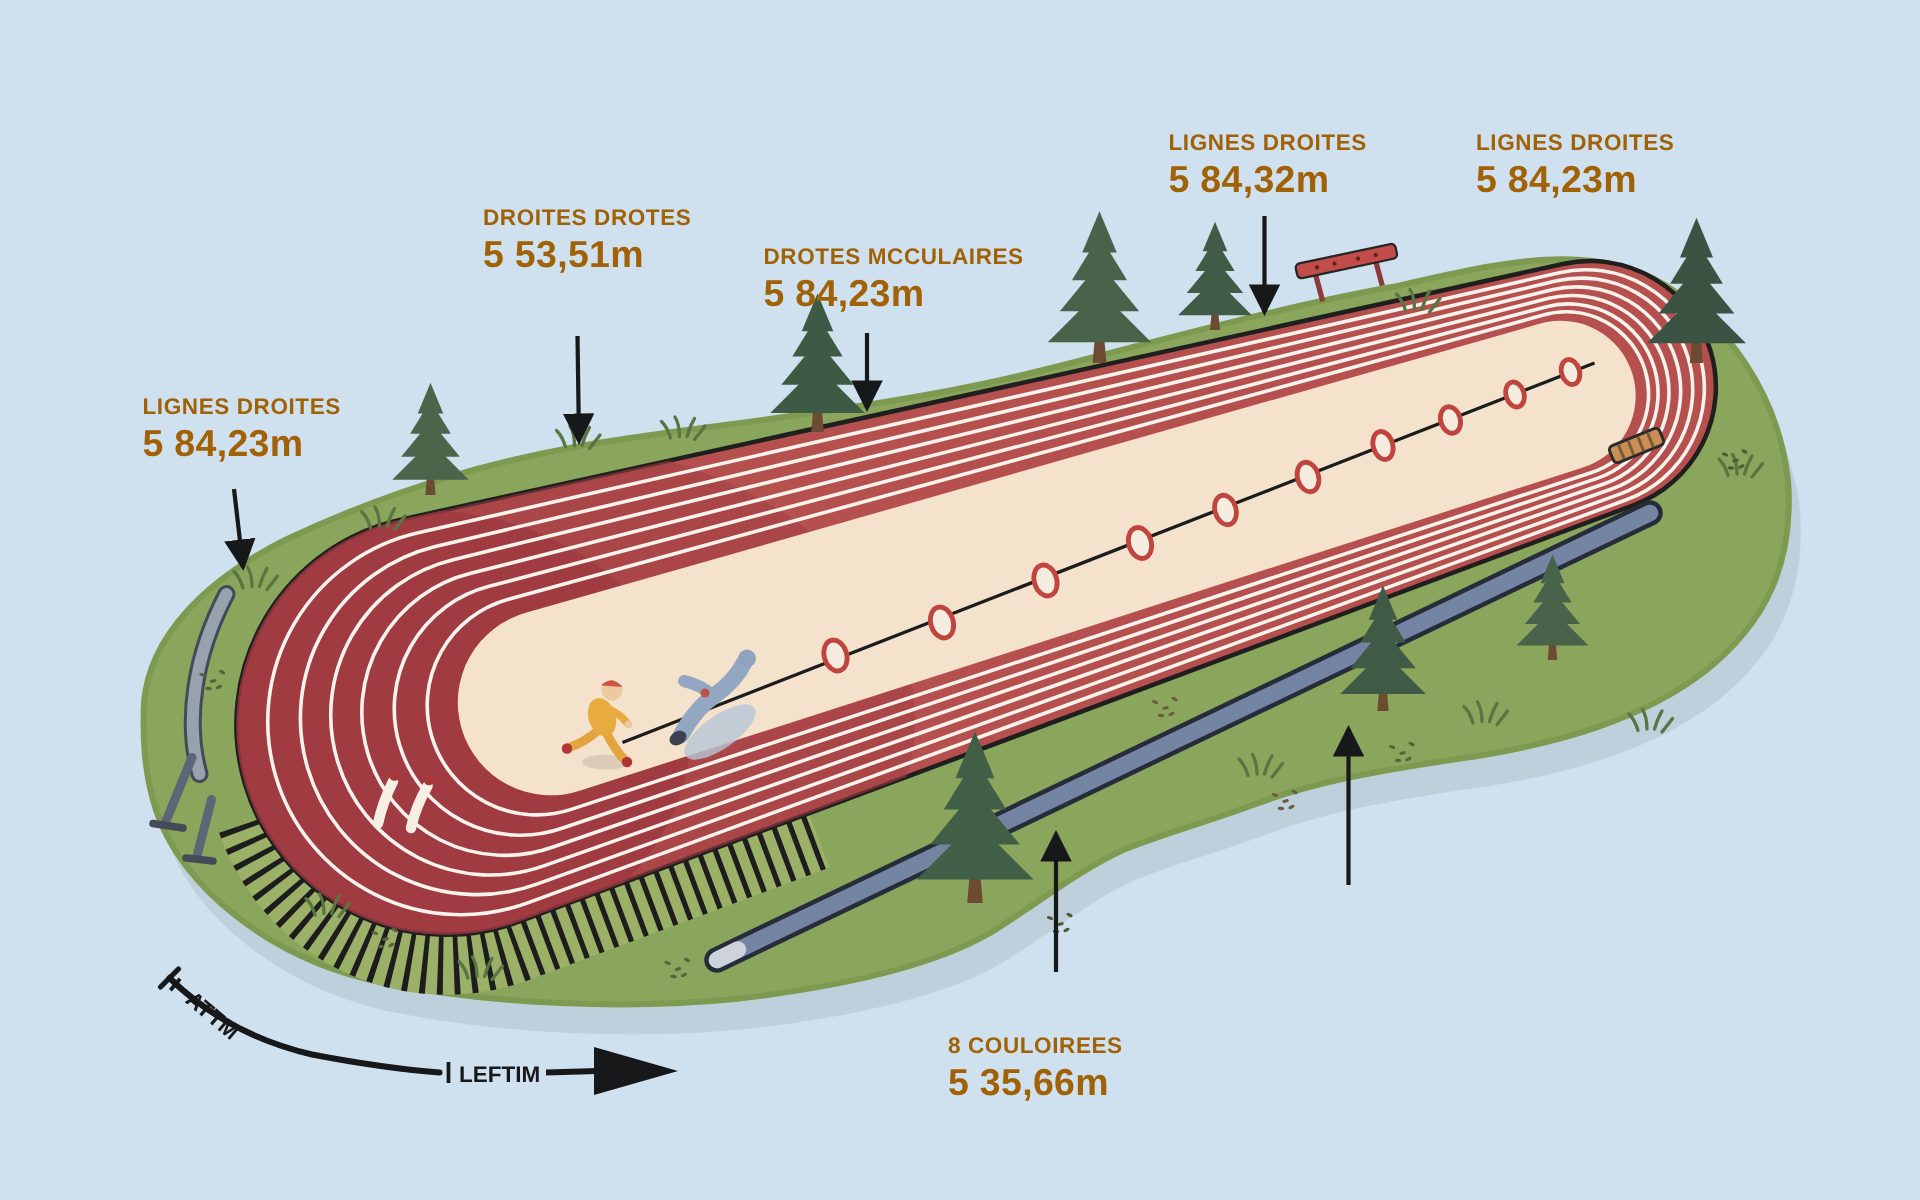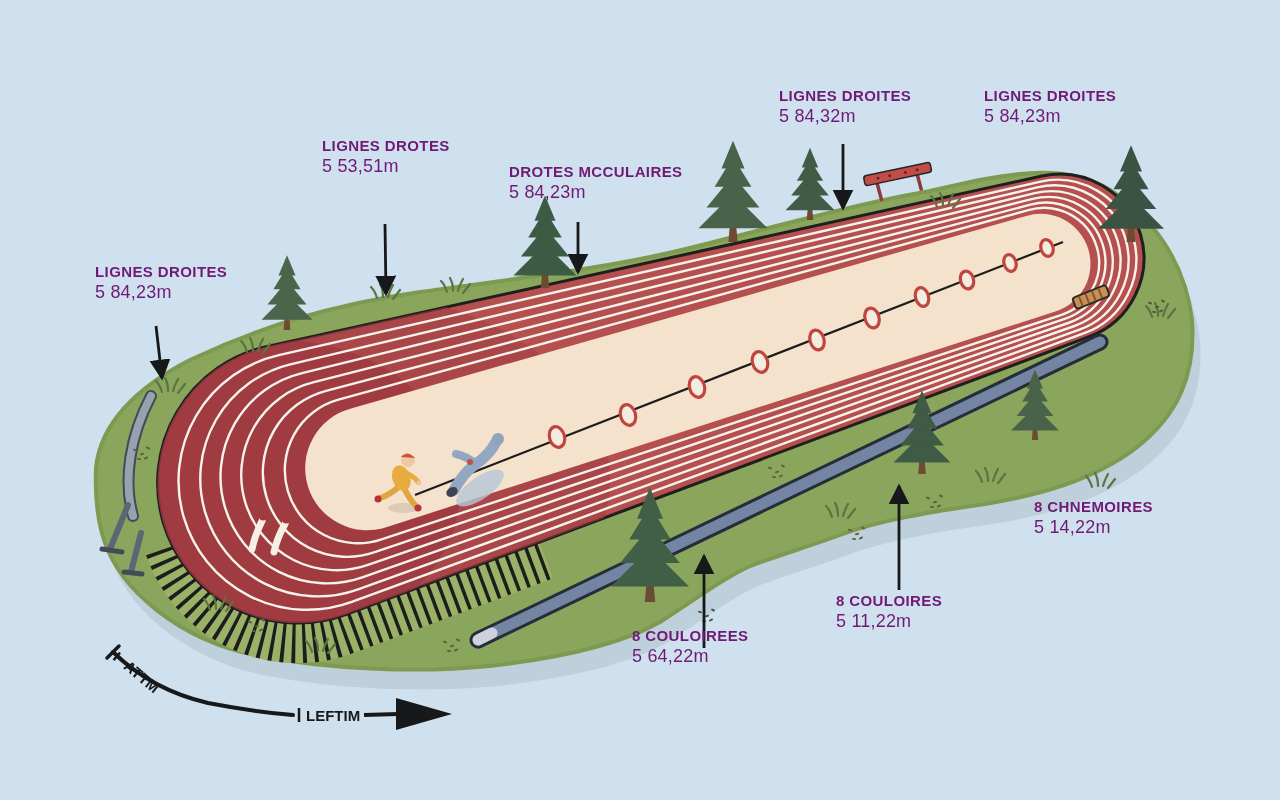--- a/index.html
+++ b/index.html
@@ -1,21 +1,21 @@
 <!DOCTYPE html>
 <html><head>
 <meta charset="utf-8">
 <style>
   html,body{margin:0;padding:0;background:#cfe1ef;}
   #stage{position:relative;width:1280px;height:800px;overflow:hidden;
          font-family:"Liberation Sans",sans-serif;background:#cfe1ef;}
   #scene{position:absolute;left:0;top:0;width:1280px;height:800px;}
-  .anno{position:absolute;color:#701a75;line-height:1.05;white-space:nowrap;}
+  .anno{position:absolute;color:#a16207;line-height:1.05;white-space:nowrap;}
   .anno-title{font-size:15px;font-weight:700;letter-spacing:.4px;}
-  .anno-value{font-size:18px;font-weight:400;margin-top:3px;letter-spacing:.2px;}
+  .anno-value{font-size:25px;font-weight:700;margin-top:3px;letter-spacing:.2px;}
 </style>
 </head>
 <body>
 
 <div id="stage">
 
 <svg id="scene" viewBox="0 0 1280 800">
   <defs>
     <marker id="ah" viewBox="0 0 8 8" refX="7" refY="4" markerWidth="7.5" markerHeight="7.5" orient="auto">
       <path d="M0,0 L8,4 L0,8 Z" fill="#17181a"></path>
@@ -215,40 +215,32 @@
     <line x1="364" y1="715" x2="398" y2="714" stroke="#17181a" stroke-width="4"></line>
     <polygon points="396,698 452,714 396,730" fill="#17181a"></polygon>
   </g>
 </svg>
 
   <div class="anno" style="left:95px;top:264px;">
     <div class="anno-title">LIGNES DROITES</div>
     <div class="anno-value">5 84,23m</div>
   </div>
   <div class="anno" style="left:322px;top:138px;">
-    <div class="anno-title">LIGNES DROTES</div>
+    <div class="anno-title">DROITES DROTES</div>
     <div class="anno-value">5 53,51m</div>
   </div>
   <div class="anno" style="left:509px;top:164px;">
     <div class="anno-title">DROTES MCCULAIRES</div>
     <div class="anno-value">5 84,23m</div>
   </div>
   <div class="anno" style="left:779px;top:88px;">
     <div class="anno-title">LIGNES DROITES</div>
     <div class="anno-value">5 84,32m</div>
   </div>
   <div class="anno" style="left:984px;top:88px;">
     <div class="anno-title">LIGNES DROITES</div>
     <div class="anno-value">5 84,23m</div>
   </div>
-  <div class="anno" style="left:1034px;top:499px;">
-    <div class="anno-title">8 CHNEMOIRES</div>
-    <div class="anno-value">5 14,22m</div>
-  </div>
-  <div class="anno" style="left:836px;top:593px;">
-    <div class="anno-title">8 COULOIRES</div>
-    <div class="anno-value">5 11,22m</div>
-  </div>
-  <div class="anno" style="left:632px;top:628px;">
+  <div class="anno" style="left:632px;top:690px;">
     <div class="anno-title">8 COULOIREES</div>
-    <div class="anno-value">5 64,22m</div>
+    <div class="anno-value">5 35,66m</div>
   </div>
 </div>
 
 </body></html>

